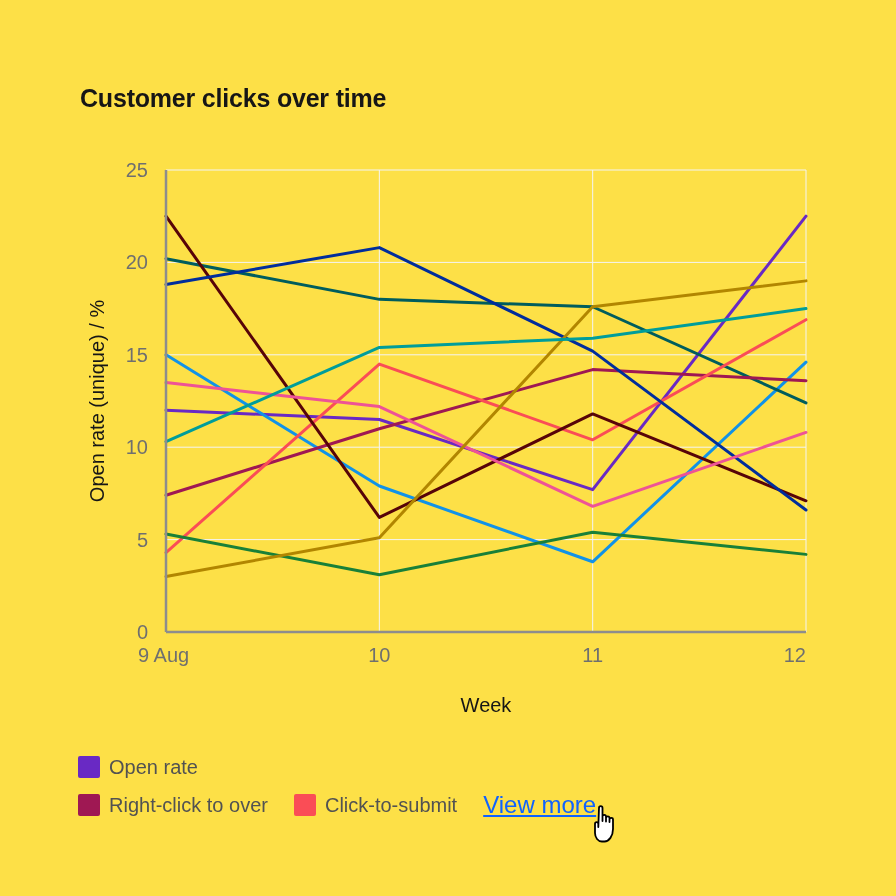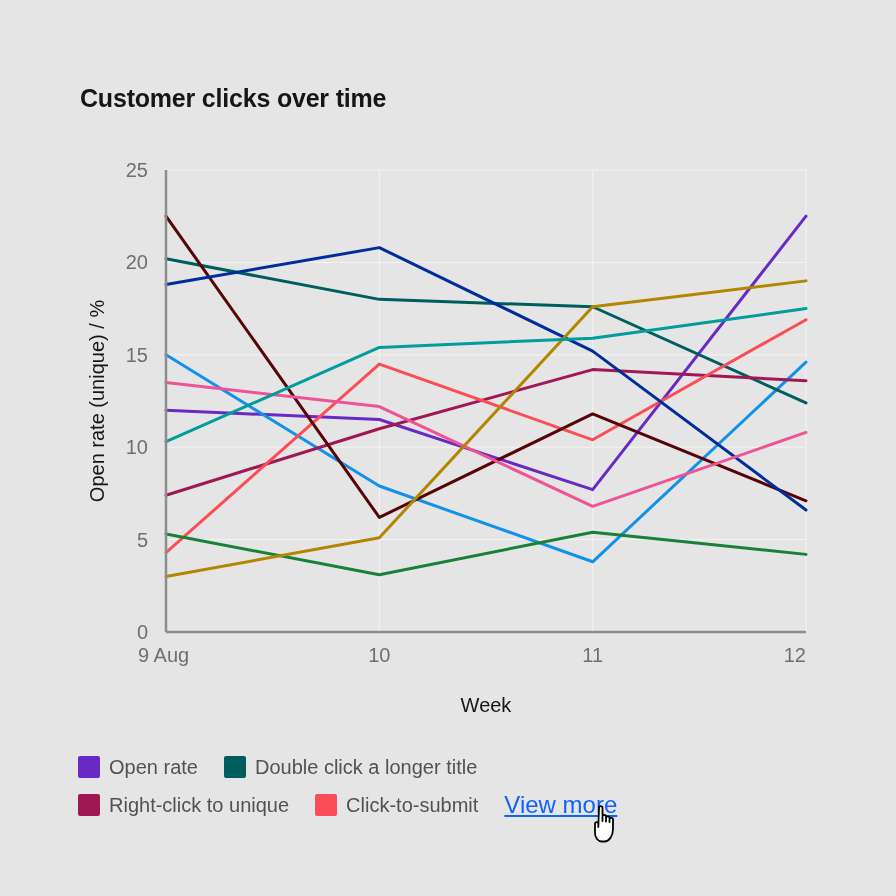--- a/index.html
+++ b/index.html
@@ -12,21 +12,21 @@
     height: 896px;
     font-family: "Liberation Sans", sans-serif;
     color: #161616;
     overflow: hidden;
     position: relative;
   }
   #chart-card {
     position: absolute;
     left: 0; top: 0;
     width: 896px; height: 896px;
-    background: #e5e5e5;
+    background: #fde047;
     box-sizing: border-box;
   }
   #chart-title {
     position: absolute;
     left: 80px;
     top: 84px;
     font-size: 25px;
     font-weight: 700;
     letter-spacing: -0.2px;
     color: #161616;
@@ -158,29 +158,25 @@
       <text class="axis-title" id="y-axis-title" x="0" y="0" text-anchor="middle" transform="translate(104,261) rotate(-90)">Open rate (unique) / %</text>
     </svg>
   </div>
 
   <div id="legend">
     <div class="legend-row" id="legend-row-0">
         <div class="legend-item">
           <span class="legend-swatch" style="background: rgb(105, 41, 196);"></span>
           <span class="legend-label">Open rate</span>
         </div>
-        <div class="legend-item">
-          <span class="legend-swatch" style="background: rgb(0, 93, 93);"></span>
-          <span class="legend-label">Double click a longer title</span>
-        </div>
       </div>
     <div class="legend-row" id="legend-row-1">
       <div class="legend-item">
           <span class="legend-swatch" style="background: rgb(159, 24, 83);"></span>
-          <span class="legend-label">Right-click to unique</span>
+          <span class="legend-label">Right-click to over</span>
         </div>
         <div class="legend-item">
           <span class="legend-swatch" style="background: rgb(250, 77, 86);"></span>
           <span class="legend-label">Click-to-submit</span>
         </div>
         <span id="view-more">View more</span>
     </div>
   </div>
 
   <svg id="cursor" viewBox="0 0 34 44">

